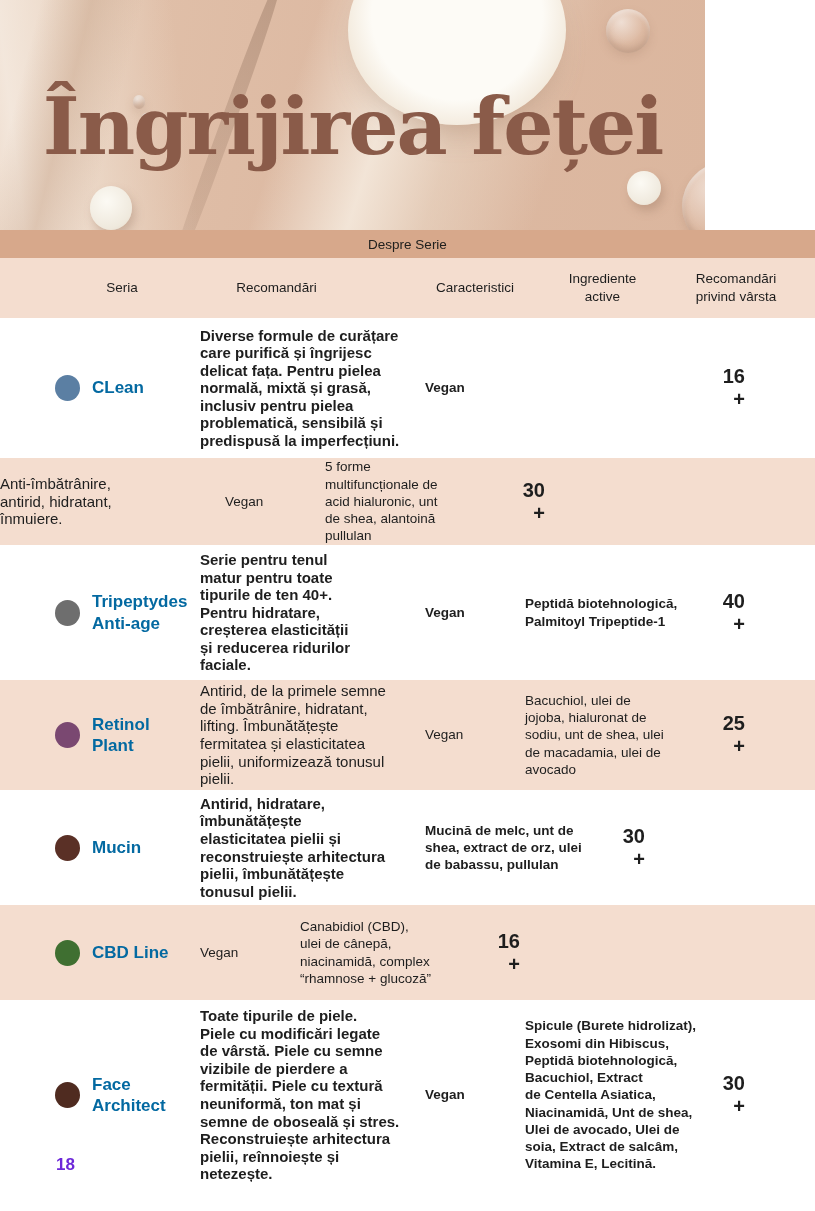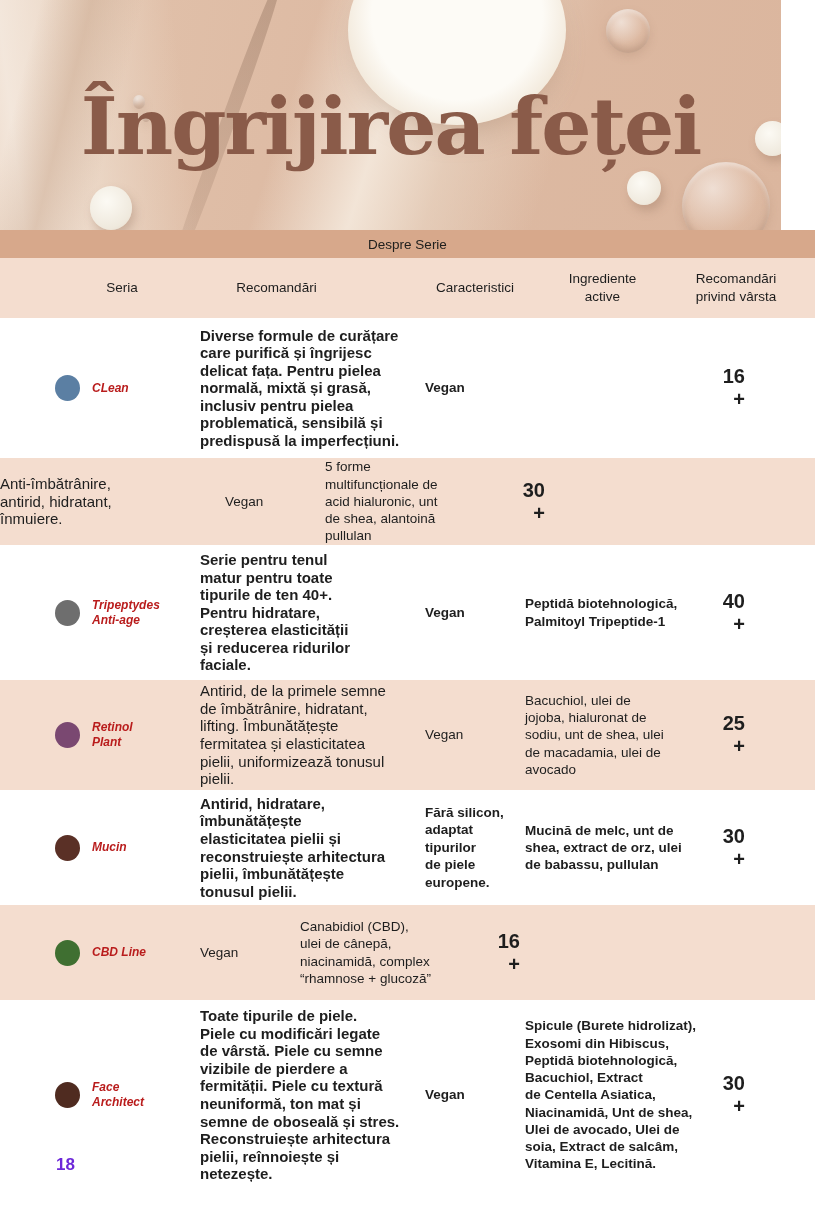--- a/index.html
+++ b/index.html
@@ -1,21 +1,21 @@
 <!DOCTYPE html>
 <html><head>
 <meta charset="utf-8">
 <style>
   * { margin:0; padding:0; box-sizing:border-box; }
   html,body { background:#fff; }
   body { font-family:"Liberation Sans", sans-serif; color:#1e1e1e; }
   .page { position:relative; width:815px; height:1211px; margin:0 auto; background:#fff; overflow:hidden; }
 
   
-  .hero { position:relative; width:781px; height:230px; overflow:hidden;
+  .hero { position:relative; width:705px; height:230px; overflow:hidden;
           background:linear-gradient(100deg,#e2c3ac 0%,#ddbaa3 45%,#dbb69e 100%); }
   .hero .shape { position:absolute; }
   .smear-left { left:-50px; top:-30px; width:260px; height:320px; transform:rotate(8deg);
     background:linear-gradient(75deg, rgba(248,241,233,0) 0%, rgba(248,241,233,.78) 30%, rgba(240,226,212,.6) 55%, rgba(248,241,233,0) 82%); }
   .smear-left2 { left:10px; top:-40px; width:100px; height:340px; transform:rotate(14deg);
     background:linear-gradient(90deg, rgba(205,172,146,0), rgba(201,166,140,.5), rgba(205,172,146,0)); }
   .smear-mid { left:290px; top:-50px; width:270px; height:340px; transform:rotate(18deg);
     background:linear-gradient(90deg, rgba(248,240,230,0), rgba(246,236,224,.85) 35%, rgba(235,219,202,.55) 62%, rgba(248,240,230,0)); }
   .streak-dark { left:218px; top:-40px; width:14px; height:340px; transform:rotate(20deg); border-radius:50%/40%;
     background:linear-gradient(180deg, rgba(146,114,94,.45), rgba(146,114,94,.12)); }
@@ -59,21 +59,21 @@
   .row:nth-child(1) { min-height:140px; }
   .row:nth-child(2) { min-height:87px; }
   .row:nth-child(3) { min-height:135px; }
   .row:nth-child(4) { min-height:110px; }
   .row:nth-child(5) { min-height:115px; }
   .row:nth-child(6) { min-height:95px; }
   .row:nth-child(7) { min-height:190px; }
   .cell { white-space:pre-line; }
   .c1 { display:flex; align-items:center; width:200px; padding-left:55px; }
   .dot { flex:0 0 auto; width:25px; height:26px; border-radius:50%; margin-right:12px; }
-  .series-name { font-size:12px; font-weight:bold; line-height:1.25; color:#b91c1c;font-style:italic; }
+  .series-name { font-size:17px; font-weight:bold; line-height:1.25; color:#0369a1; }
   .c2 { width:225px; font-size:15px; line-height:1.17; padding-right:8px; }
   .c3 { width:100px; font-size:13.5px; line-height:1.3; }
   .c4 { width:185px; font-size:13.5px; line-height:1.28; padding-right:4px; }
   .c5 { width:105px; padding-right:70px; text-align:right; font-size:20px; font-weight:bold; }
   
   .row:nth-child(odd) .c2, .row:nth-child(odd) .c3, .row:nth-child(odd) .c4 { font-weight:bold; }
 
   .page-number { position:absolute; left:56px; top:1155px; font-size:17px; font-weight:bold; color:#6d28d9; }
 </style>
 </head>
@@ -186,25 +186,20 @@
       <div class="cell c1">
         <span class="dot" style="background: rgb(90, 48, 38);"></span>
         <span class="series-name">Mucin</span>
       </div>
       <div class="cell c2">Antirid, hidratare,
 îmbunătățește
 elasticitatea pielii și
 reconstruiește arhitectura
 pielii, îmbunătățește
 tonusul pielii.</div>
-      <div class="cell c3">Fără silicon,
-adaptat
-tipurilor
-de piele
-europene.</div>
       <div class="cell c4">Mucină de melc, unt de
 shea, extract de orz, ulei
 de babassu, pullulan</div>
       <div class="cell c5">30 +</div>
     </div>
 
     <div class="row">
       <div class="cell c1">
         <span class="dot" style="background: rgb(63, 111, 49);"></span>
         <span class="series-name">CBD Line</span>

